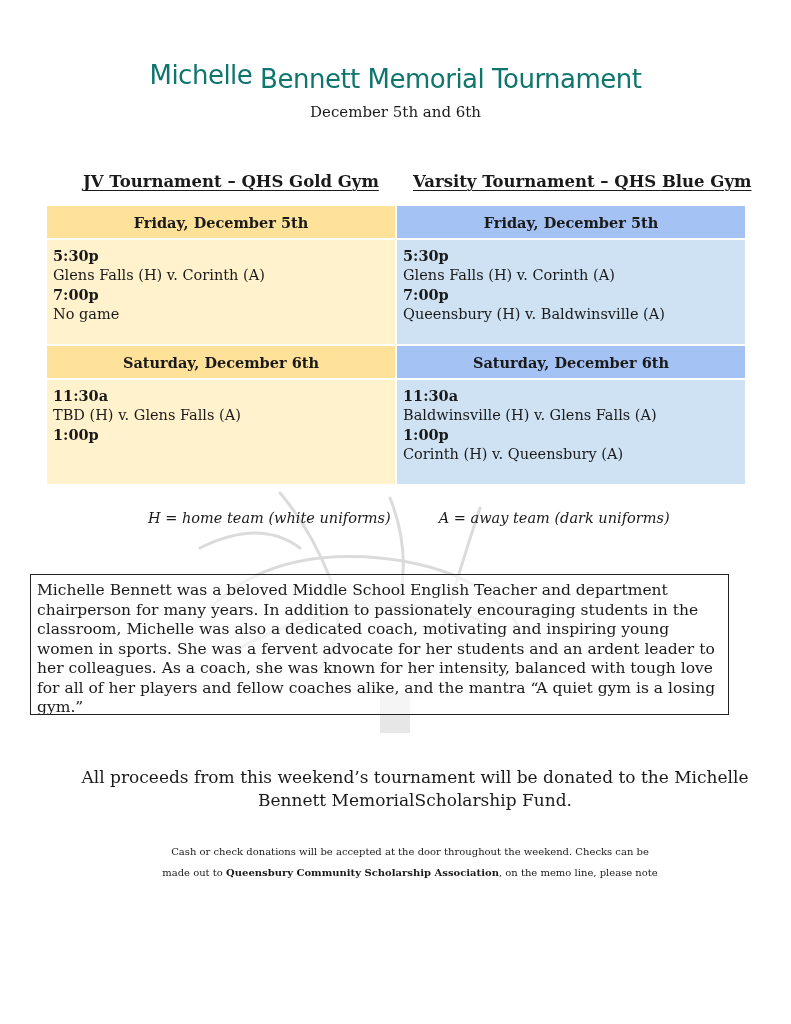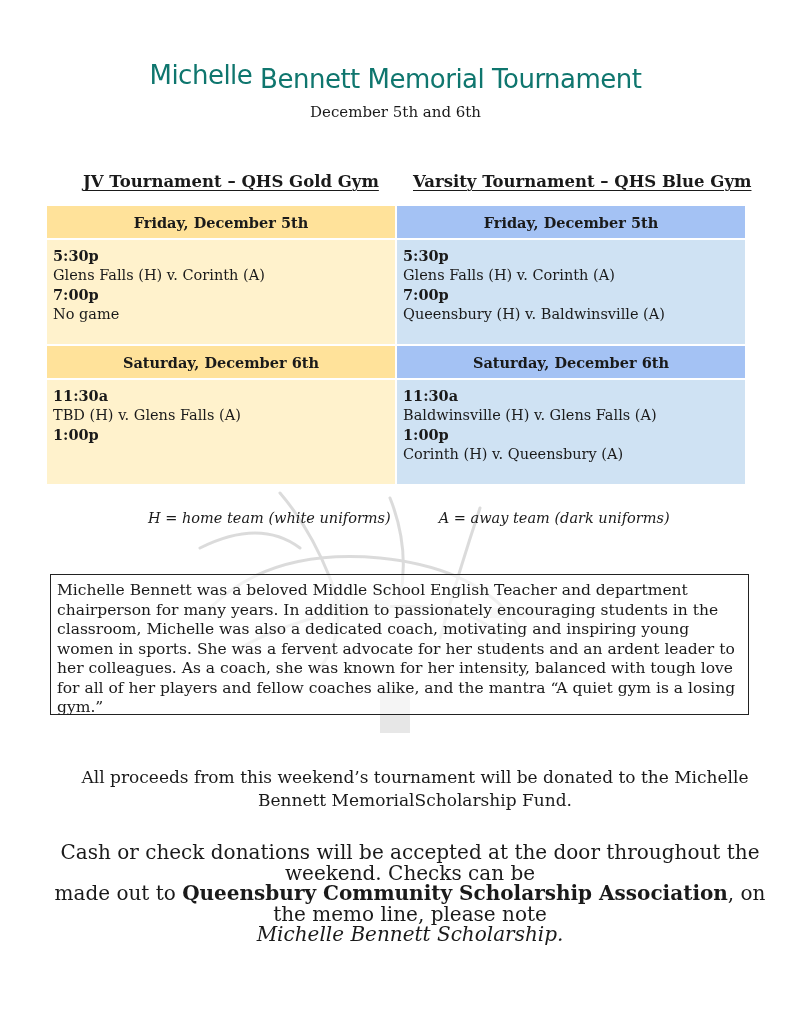--- a/index.html
+++ b/index.html
@@ -21,24 +21,24 @@
     .blue .body-cell { background: #cfe2f3; }
     .time { font-weight: bold; display: block; }
     .game { display: block; }
     .sep-v { border-left: 2px solid #ffffff; }
 
     .watermark { position: absolute; left: 180px; top: 488px; width: 400px; height: 250px; opacity: 0.35; }
 
     .legend { position: absolute; top: 510px; left: 148px; font-style: italic; font-size: 14.5px; white-space: pre; }
     .legend .home { margin-right: 48px; }
 
-    .bio { position: absolute; left: 50px; top: 574px; width: 699px; height: 141px; border: 1.5px solid #222; box-sizing: border-box; padding: 6px 6px; font-size: 15.5px; line-height: 19.5px; background: rgba(255,255,255,0.6); }
+    .bio { position: absolute; left: 30px; top: 574px; width: 699px; height: 141px; border: 1.5px solid #222; box-sizing: border-box; padding: 6px 6px; font-size: 15.5px; line-height: 19.5px; background: rgba(255,255,255,0.6); }
 
     .proceeds { position: absolute; top: 766px; left: 60px; width: 710px; text-align: center; font-size: 17px; line-height: 23px; }
-    .donations { position: absolute; top: 842px; left: 40px; width: 740px; text-align: center; font-size: 20px; line-height: 20.5px; }
+    .donations { position: absolute; top: 842px; left: 40px; width: 740px; text-align: center; font-size: 10px; line-height: 20.5px; }
     .donations b { font-weight: bold; }
     .donations i { font-style: italic; }
   </style>
 </head>
 <body>
 
 <div class="title"><span class="first">Michelle</span> <span>Bennett Memorial Tournament</span></div>
 <div class="subtitle">December 5th and 6th</div>
 
 <div class="col-heading jv-heading">JV Tournament – QHS Gold Gym</div>
@@ -113,14 +113,13 @@
 <div class="bio">Michelle Bennett was a beloved Middle School English Teacher and department chairperson for many years. In addition to passionately encouraging students in the classroom, Michelle was also a dedicated coach, motivating and inspiring young women in sports. She was a fervent advocate for her students and an ardent leader to her colleagues. As a coach, she was known for her intensity, balanced with tough love for all of her players and fellow coaches alike, and the mantra “A quiet gym is a losing gym.”</div>
 
 <div class="proceeds">
   <div>All proceeds from this weekend’s tournament will be donated to the Michelle</div>
   <div>Bennett MemorialScholarship Fund.</div>
 </div>
 
 <div class="donations">
   <div>Cash or check donations will be accepted at the door throughout the weekend. Checks can be</div>
   <div><span>made out to </span><b>Queensbury Community Scholarship Association</b><span>, on the memo line, please note</span></div>
-  <div><i>Michelle Bennett Scholarship.</i></div>
 </div>
 
 </body></html>

